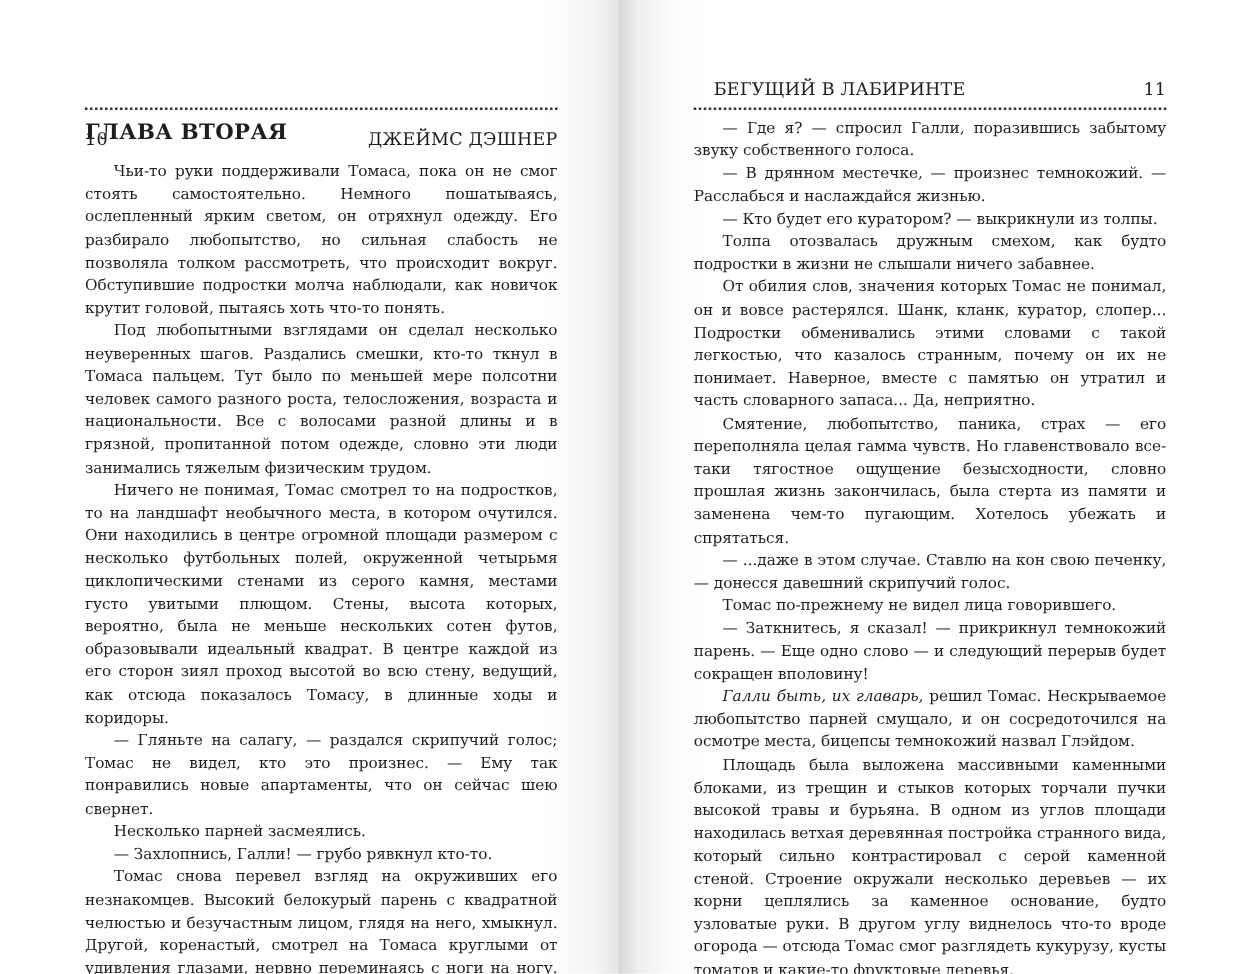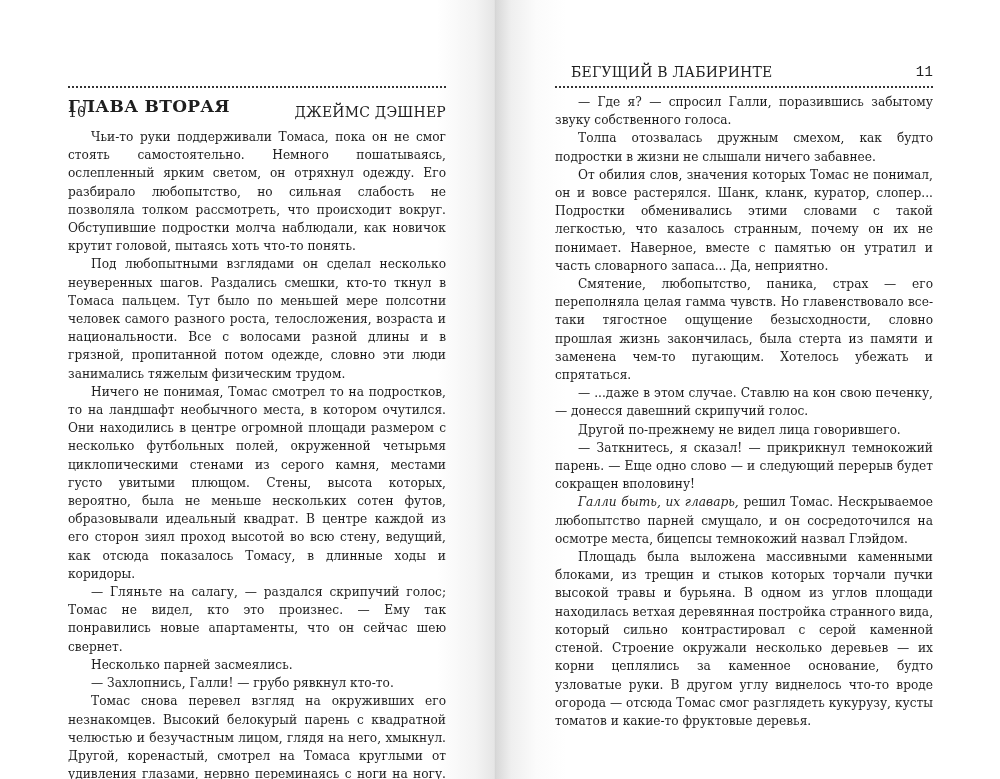--- a/index.html
+++ b/index.html
@@ -10,21 +10,21 @@
   .page.right { left:496px; width:504px; background:linear-gradient(to right,#d8d8d8 0,#efefef 3%,#fbfbfb 8%,#fff 14%,#fff 100%); }
   .gutter { position:absolute; left:494px; top:0; width:4px; height:779px; background:linear-gradient(to right,#e8e8e8,#cfcfcf,#eeeeee); }
   .header { position:absolute; height:18px; font-size:14px; letter-spacing:0.2px; }
   .left .header { left:68px; width:378px; top:64px;margin-top:40px; }
   .right .header { left:59px; width:378px; top:64px; }
   .header .num { position:absolute; top:0; }
   .header .title { position:absolute; top:0; }
   .left .header .num { left:0; }
   .left .header .title { right:0; }
   .right .header .title { left:16px; }
-  .right .header .num { right:0;font-family:Liberation Mono, monospace; }
+  .right .header .num { right:0; }
   .rule { position:absolute; top:86px; width:378px; height:0; border-top:2px dotted #333; }
   .left .rule { left:68px; }
   .right .rule { left:59px; }
   .chapter { position:absolute; left:68px; width:378px; top:96px; text-align:left; font-weight:bold; font-size:17px; letter-spacing:0.3px; }
   .body { position:absolute; width:378px; font-size:12.2px; line-height:18.2px; text-align:justify; }
   .left .body { left:68px; top:128px; }
   .right .body { left:59px; top:93px; }
   .body p { margin:0; text-indent:23px; hyphens:manual; }
   .body em { font-style:italic; }
 </style>
@@ -54,25 +54,27 @@
   <div class="gutter"></div>
 
   <div class="page right">
     <div class="header">
       <span class="title">БЕГУЩИЙ В ЛАБИРИНТЕ</span>
       <span class="num">11</span>
     </div>
     <div class="rule"></div>
     <div class="body">
       <p>— Где я? — спросил Галли, поразившись забытому звуку собственного голоса.</p>
+      <p>— В дрянном местечке, — произнес темнокожий. — Расслабься и наслаждайся жизнью.</p>
+      <p>— Кто будет его куратором? — выкрикнули из толпы.</p>
       <p>Толпа отозвалась дружным смехом, как будто подростки в жизни не слышали ничего забавнее.</p>
       <p>От обилия слов, значения которых Томас не понимал, он и вовсе растерялся. Шанк, кланк, куратор, слопер... Подростки обменивались этими словами с такой легкостью, что казалось странным, почему он их не понимает. Наверное, вместе с памятью он утратил и часть словарного запаса... Да, неприятно.</p>
       <p>Смятение, любопытство, паника, страх — его переполняла целая гамма чувств. Но главенствовало все-таки тягостное ощущение безысходности, словно прошлая жизнь закончилась, была стерта из памяти и заменена чем-то пугающим. Хотелось убежать и спрятаться.</p>
       <p>— ...даже в этом случае. Ставлю на кон свою печенку, — донесся давешний скрипучий голос.</p>
-      <p>Другой по-прежнему не видел лица говорившего.</p>
+      <p>Томас по-прежнему не видел лица говорившего.</p>
       <p>— Заткнитесь, я сказал! — прикрикнул темнокожий парень. — Еще одно слово — и следующий перерыв будет сокращен вполовину!</p>
       <p><em>Галли быть, их главарь,</em><span> решил Томас. Нескрываемое любопытство парней смущало, и он сосредоточился на осмотре места, бицепсы темнокожий назвал Глэйдом.</span></p>
       <p>Площадь была выложена массивными каменными блоками, из трещин и стыков которых торчали пучки высокой травы и бурьяна. В одном из углов площади находилась ветхая деревянная постройка странного вида, который сильно контрастировал с серой каменной стеной. Строение окружали несколько деревьев — их корни цеплялись за каменное основание, будто узловатые руки. В другом углу виднелось что-то вроде огорода — отсюда Томас смог разглядеть кукурузу, кусты томатов и какие-то фруктовые деревья.</p>
 
     </div>
   </div>
 
 </div>
 
 </body></html>

